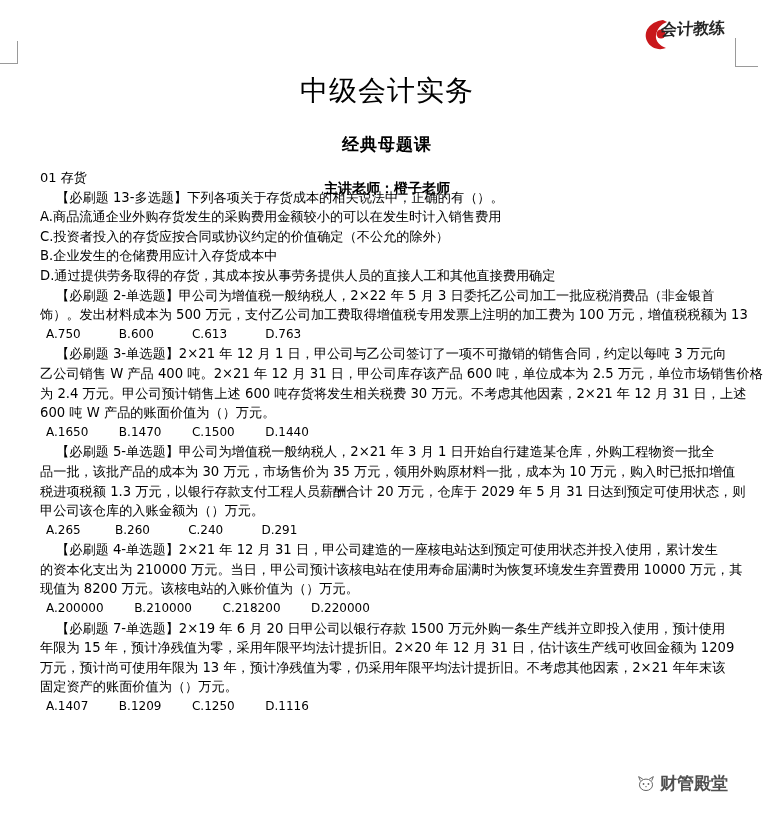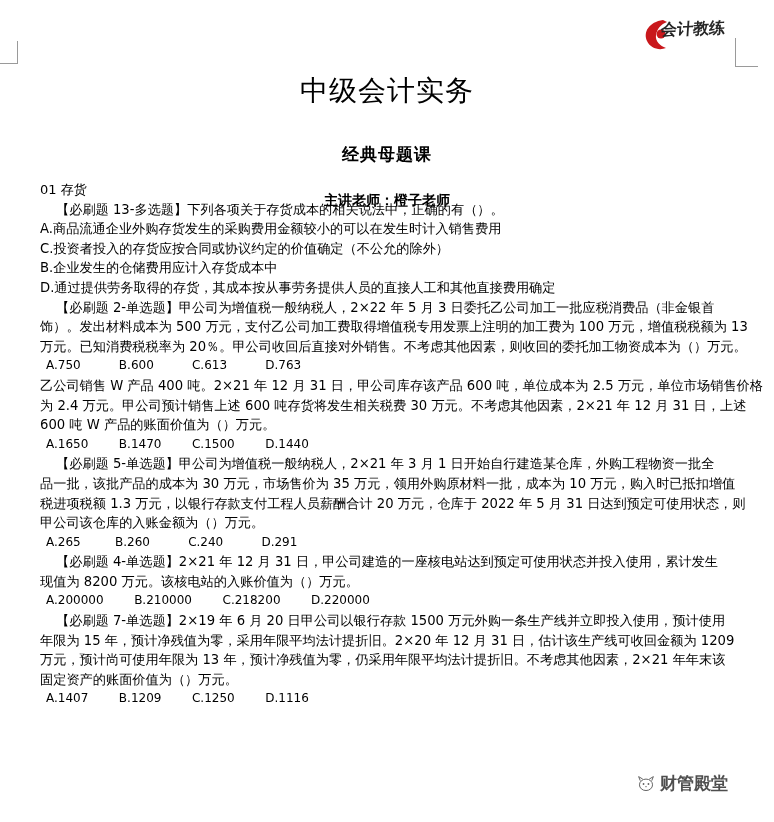--- a/index.html
+++ b/index.html
@@ -74,39 +74,39 @@
     font-weight: normal;
     margin: 0;
     padding-top: 72px;
     letter-spacing: 1px;
   }
   .doc-subtitle {
     text-align: center;
     font-family: "DejaVu Serif", "Liberation Serif", serif;
     font-size: 17px;
     font-weight: bold;
-    margin: 10px;
+    margin: 0;
     padding-top: 23px;
     letter-spacing: 1px;
   }
   .doc-teacher {
     text-align: center;
     font-family: "DejaVu Sans", "Liberation Sans", sans-serif;
     font-size: 14px;
     font-weight: bold;
     margin: 8px;
     padding-top: 16px;
     letter-spacing: 0px;
   }
 
   
   .content {
     position: absolute;
     left: 40px;
-    top: 180px;
+    top: 168px;
     width: 710px;
     font-size: 13.2px;
     line-height: 19.6px;
   }
   .line {
     white-space: nowrap;
     overflow: visible;
     height: 19.6px;
   }
   .line.indent { text-indent: 16px; }
@@ -167,35 +167,36 @@
     <div class="sec-head">01 存货</div>
 
     <div class="line indent">【必刷题 13-多选题】下列各项关于存货成本的相关说法中，正确的有（）。</div>
     <div class="line">A.商品流通企业外购存货发生的采购费用金额较小的可以在发生时计入销售费用</div>
     <div class="line">C.投资者投入的存货应按合同或协议约定的价值确定（不公允的除外）</div>
     <div class="line">B.企业发生的仓储费用应计入存货成本中</div>
     <div class="line">D.通过提供劳务取得的存货，其成本按从事劳务提供人员的直接人工和其他直接费用确定</div>
 
     <div class="line indent">【必刷题 2-单选题】甲公司为增值税一般纳税人，2×22 年 5 月 3 日委托乙公司加工一批应税消费品（非金银首</div>
     <div class="line">饰）。发出材料成本为 500 万元，支付乙公司加工费取得增值税专用发票上注明的加工费为 100 万元，增值税税额为 13</div>
-    <div class="line">万元。已知消费税税率为 20％。甲公司收回后直接对外销售。不考虑其他因素，则收回的委托加工物资成本为（）万元。</div>
     <div class="opts">A.750          B.600          C.613          D.763</div>
 
+    <div class="line indent">【必刷题 3-单选题】2×21 年 12 月 1 日，甲公司与乙公司签订了一项不可撤销的销售合同，约定以每吨 3 万元向</div>
     <div class="line">乙公司销售 W 产品 400 吨。2×21 年 12 月 31 日，甲公司库存该产品 600 吨，单位成本为 2.5 万元，单位市场销售价格</div>
     <div class="line">为 2.4 万元。甲公司预计销售上述 600 吨存货将发生相关税费 30 万元。不考虑其他因素，2×21 年 12 月 31 日，上述</div>
     <div class="line">600 吨 W 产品的账面价值为（）万元。</div>
     <div class="opts">A.1650        B.1470        C.1500        D.1440</div>
 
     <div class="line indent">【必刷题 5-单选题】甲公司为增值税一般纳税人，2×21 年 3 月 1 日开始自行建造某仓库，外购工程物资一批全</div>
     <div class="line">品一批，该批产品的成本为 30 万元，市场售价为 35 万元，领用外购原材料一批，成本为 10 万元，购入时已抵扣增值</div>
-    <div class="line">税进项税额 1.3 万元，以银行存款支付工程人员薪酬合计 20 万元，仓库于 2022 年 5 月 31 日达到预定可使用状态，则</div>
+    <div class="line">税进项税额 1.3 万元，以银行存款支付工程人员薪酬合计 20 万元，仓库于 2029 年 5 月 31 日达到预定可使用状态，则</div>
     <div class="line">甲公司该仓库的入账金额为（）万元。</div>
     <div class="opts">A.265         B.260          C.240          D.291</div>
 
     <div class="line indent">【必刷题 4-单选题】2×21 年 12 月 31 日，甲公司建造的一座核电站达到预定可使用状态并投入使用，累计发生</div>
+    <div class="line">的资本化支出为 210000 万元。当日，甲公司预计该核电站在使用寿命届满时为恢复环境发生弃置费用 10000 万元，其</div>
     <div class="line">现值为 8200 万元。该核电站的入账价值为（）万元。</div>
     <div class="opts">A.200000        B.210000        C.218200        D.220000</div>
 
     <div class="line indent">【必刷题 7-单选题】2×19 年 6 月 20 日甲公司以银行存款 1500 万元外购一条生产线并立即投入使用，预计使用</div>
     <div class="line">年限为 15 年，预计净残值为零，采用年限平均法计提折旧。2×20 年 12 月 31 日，估计该生产线可收回金额为 1209</div>
     <div class="line">万元，预计尚可使用年限为 13 年，预计净残值为零，仍采用年限平均法计提折旧。不考虑其他因素，2×21 年年末该</div>
     <div class="line">固定资产的账面价值为（）万元。</div>
     <div class="opts">A.1407        B.1209        C.1250        D.1116</div>
 
 

